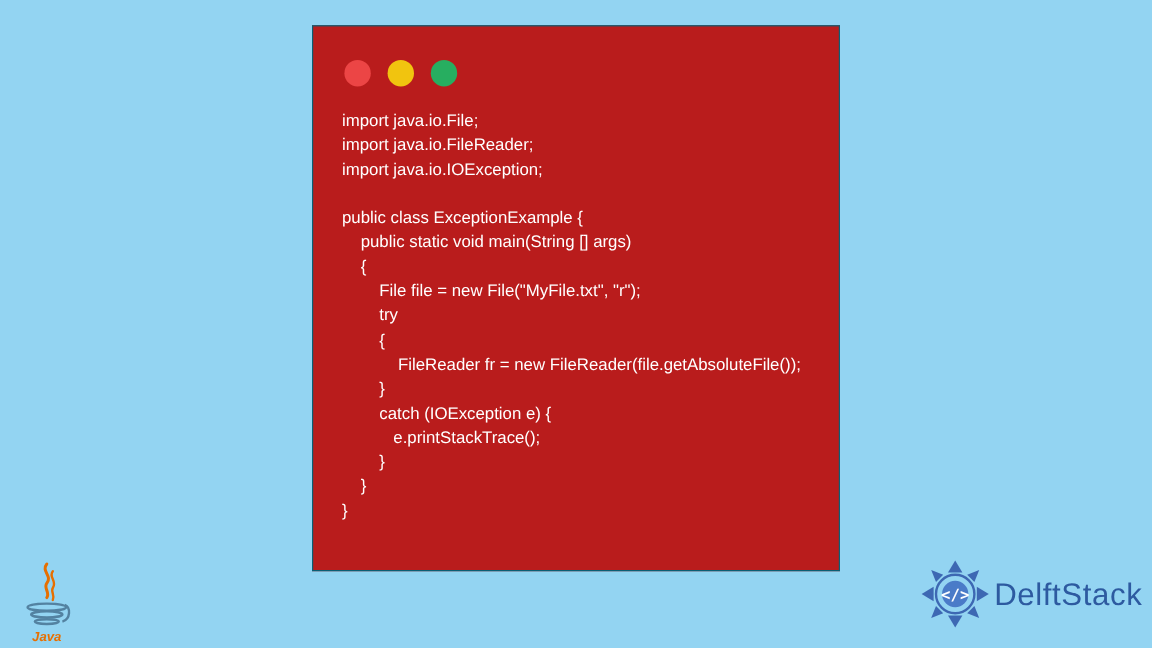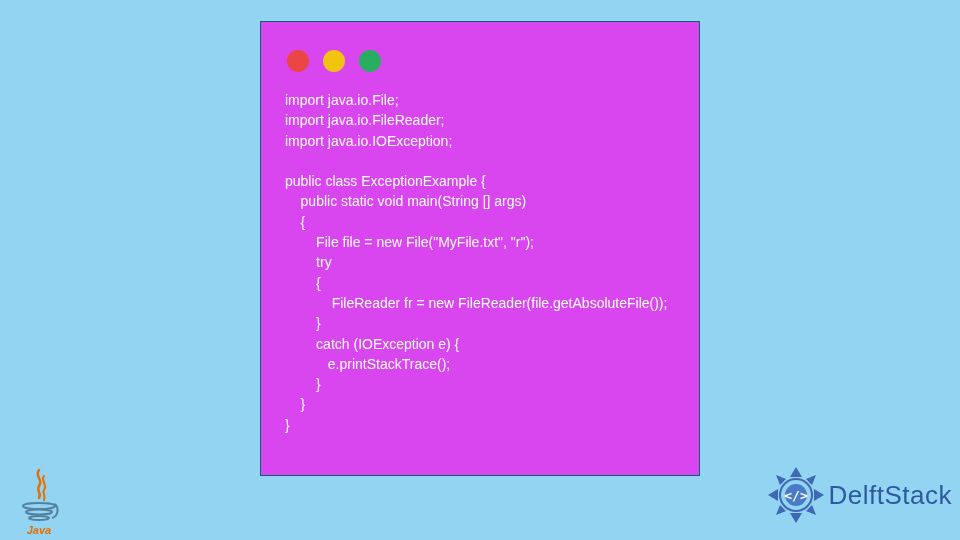--- a/index.html
+++ b/index.html
@@ -10,21 +10,21 @@
       font-family: 'Segoe UI', Arial, sans-serif;
       position: relative;
       overflow: hidden;
     }
     .code-window {
       position: absolute;
       left: 260px;
       top: 21px;
       width: 440px;
       height: 455px;
-      background: #d946ef;
+      background: #b91c1c;
       border: 1px solid #0a5f75;
     }
     .traffic-lights {
       display: flex;
       gap: 14px;
       padding: 28px 0 0 26px;
     }
     .dot {
       width: 22px;
       height: 22px;

